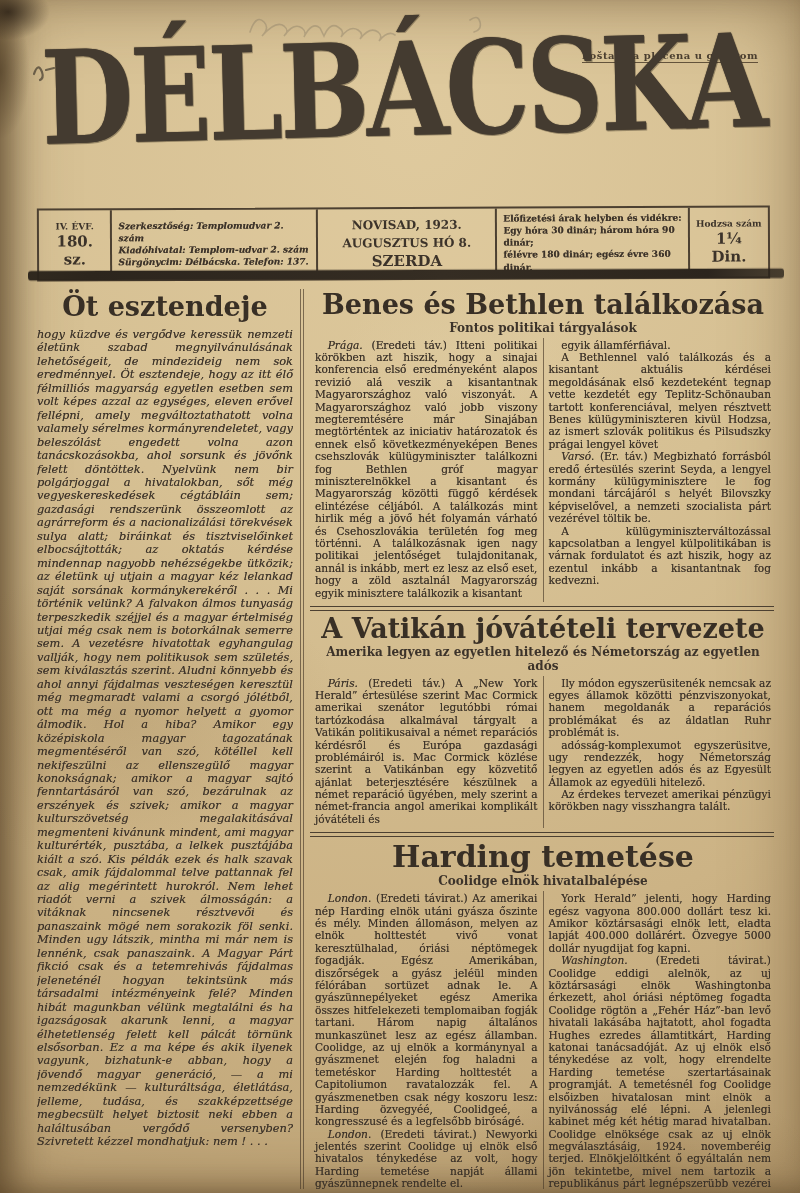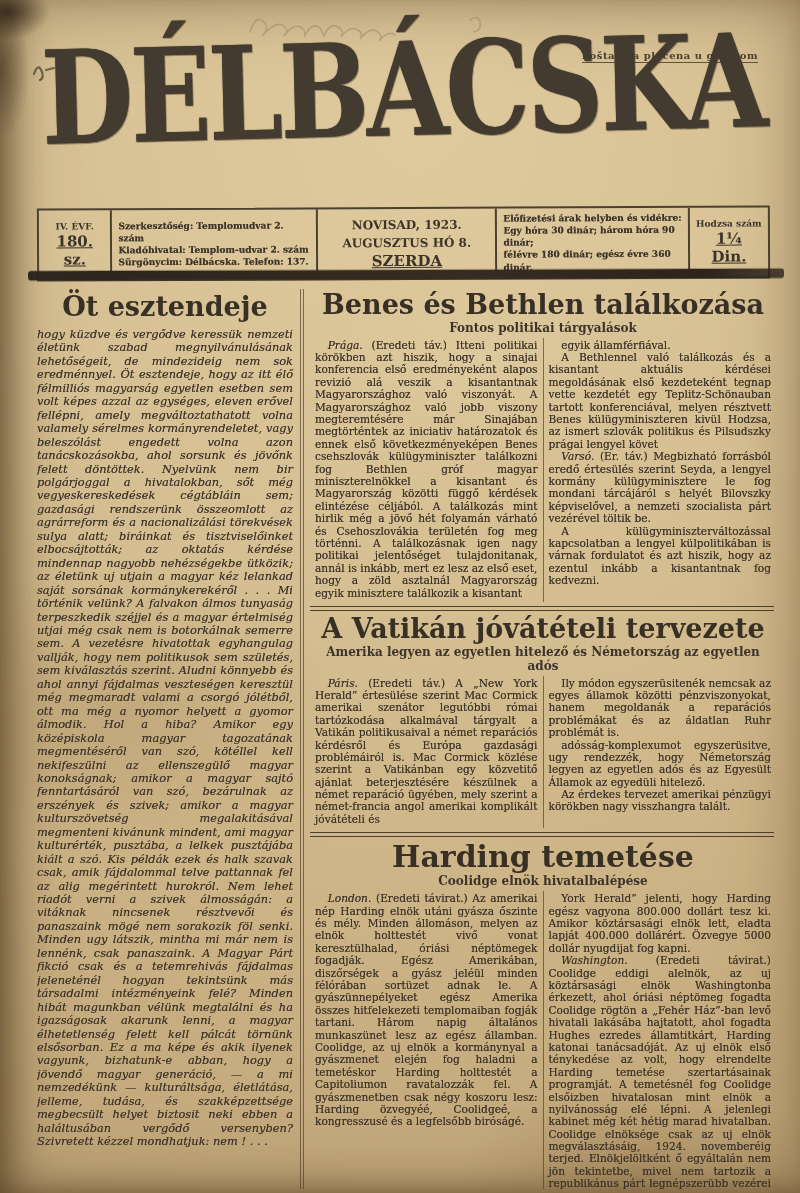--- a/index.html
+++ b/index.html
@@ -30,27 +30,27 @@
     white-space:nowrap;
   }
   .infobar{
     position:absolute;top:207px;left:37px;right:30px;display:flex;
     border:2px solid #4c4031;background:rgba(222,203,160,.25);
     transform:rotate(-.25deg);
   }
   .cell{padding:4px 6px;display:flex;flex-direction:column;justify-content:center;}
   .cell + .cell{border-left:2px solid #4c4031;}
   .cell-issue{width:9%;text-align:center;}
-  .cell-office{width:29%;}
+  .cell-office{width:29%;font-style:italic;}
   .cell-date{width:25%;text-align:center;}
   .cell-subs{width:27%;}
   .cell-price{width:10%;text-align:center;}
   .tiny{font-size:9px;font-weight:bold;line-height:1.3;}
   .lines .para{margin:0;text-indent:0;text-align:left;font-size:9px;font-weight:bold;line-height:1.35;}
-  .big-line{font-size:15px;font-weight:bold;line-height:1.2;text-decoration:underline;}
+  .big-line{font-size:15px;font-weight:bold;line-height:1.2;}
   .mid-line{font-size:12px;font-weight:bold;line-height:1.5;}
   .heavy-rule{
     position:absolute;top:270px;left:28px;width:756px;height:9px;
     background:linear-gradient(90deg, rgba(40,33,25,.95) 0%, #2c251d 8%, #352d23 55%, #2c251d 90%, rgba(40,33,25,.8) 100%);
     border-radius:3px;transform:rotate(-.2deg);
     box-shadow:0 1px 0 rgba(40,33,25,.4), 0 -1px 0 rgba(40,33,25,.3);
   }
   .content{position:absolute;top:289px;left:37px;right:24px;bottom:4px;display:flex;}
   .lead{width:256px;flex:none;padding-right:7px;border-right:1px solid rgba(72,57,40,.65);overflow:hidden;}
   .lead-title{margin:2px 0 6px;text-align:center;font-size:27px;font-weight:bold;color:#382f25;}
@@ -157,20 +157,21 @@
       </article>
 
       <div class="divider"></div>
 
       <article>
         <h2 class="article-title xl">Harding temetése</h2>
         <p class="article-sub">Coolidge elnök hivatalbalépése</p>
         <div class="cols">
           <div class="col">
               <p class="para"><i>London. </i>(Eredeti távirat.) Az amerikai nép Harding elnök utáni gyásza őszinte és mély. Minden állomáson, melyen az elnök holttestét vivő vonat keresztülhalad, óriási néptömegek fogadják. Egész Amerikában, diszőrségek a gyász jeléül minden félórában sortüzet adnak le. A gyászünnepélyeket egész Amerika összes hitfelekezeti templomaiban fogják tartani. Három napig általános munkaszünet lesz az egész államban. Coolidge, az uj elnök a kormánynyal a gyászmenet elején fog haladni a temetéskor Harding holttestét a Capitoliumon ravatalozzák fel. A gyászmenetben csak négy koszoru lesz: Harding özvegyéé, Coolidgeé, a kongresszusé és a legfelsőbb biróságé.</p>
+              <p class="para"><i>London. </i>(Eredeti távirat.) Newyorki jelentés szerint Coolidge uj elnök első hivatalos ténykedése az volt, hogy Harding temetése napját állami gyászünnepnek rendelte el.</p>
             </div>
           <div class="col">
               <p class="para">York Herald” jelenti, hogy Harding egész vagyona 800.000 dollárt tesz ki. Amikor köztársasági elnök lett, eladta lapját 400.000 dollárért. Özvegye 5000 dollár nyugdijat fog kapni.</p>
               <p class="para"><i>Washington. </i>(Eredeti távirat.) Coolidge eddigi alelnök, az uj köztársasági elnök Washingtonba érkezett, ahol óriási néptömeg fogadta Coolidge rögtön a „Fehér Ház”-ban levő hivatali lakásába hajtatott, ahol fogadta Hughes ezredes államtitkárt, Harding katonai tanácsadóját. Az uj elnök első ténykedése az volt, hogy elrendelte Harding temetése szertartásainak programját. A temetésnél fog Coolidge elsőizben hivatalosan mint elnök a nyilvánosság elé lépni. A jelenlegi kabinet még két hétig marad hivatalban. Coolidge elnöksége csak az uj elnök megválasztásáig, 1924. novemberéig terjed. Elnökjelöltként ő egyáltalán nem jön tekintetbe, mivel nem tartozik a republikánus párt legnépszerübb vezérei közé.</p>
             </div>
         </div>
       </article>
 
     </div>
   </div>

